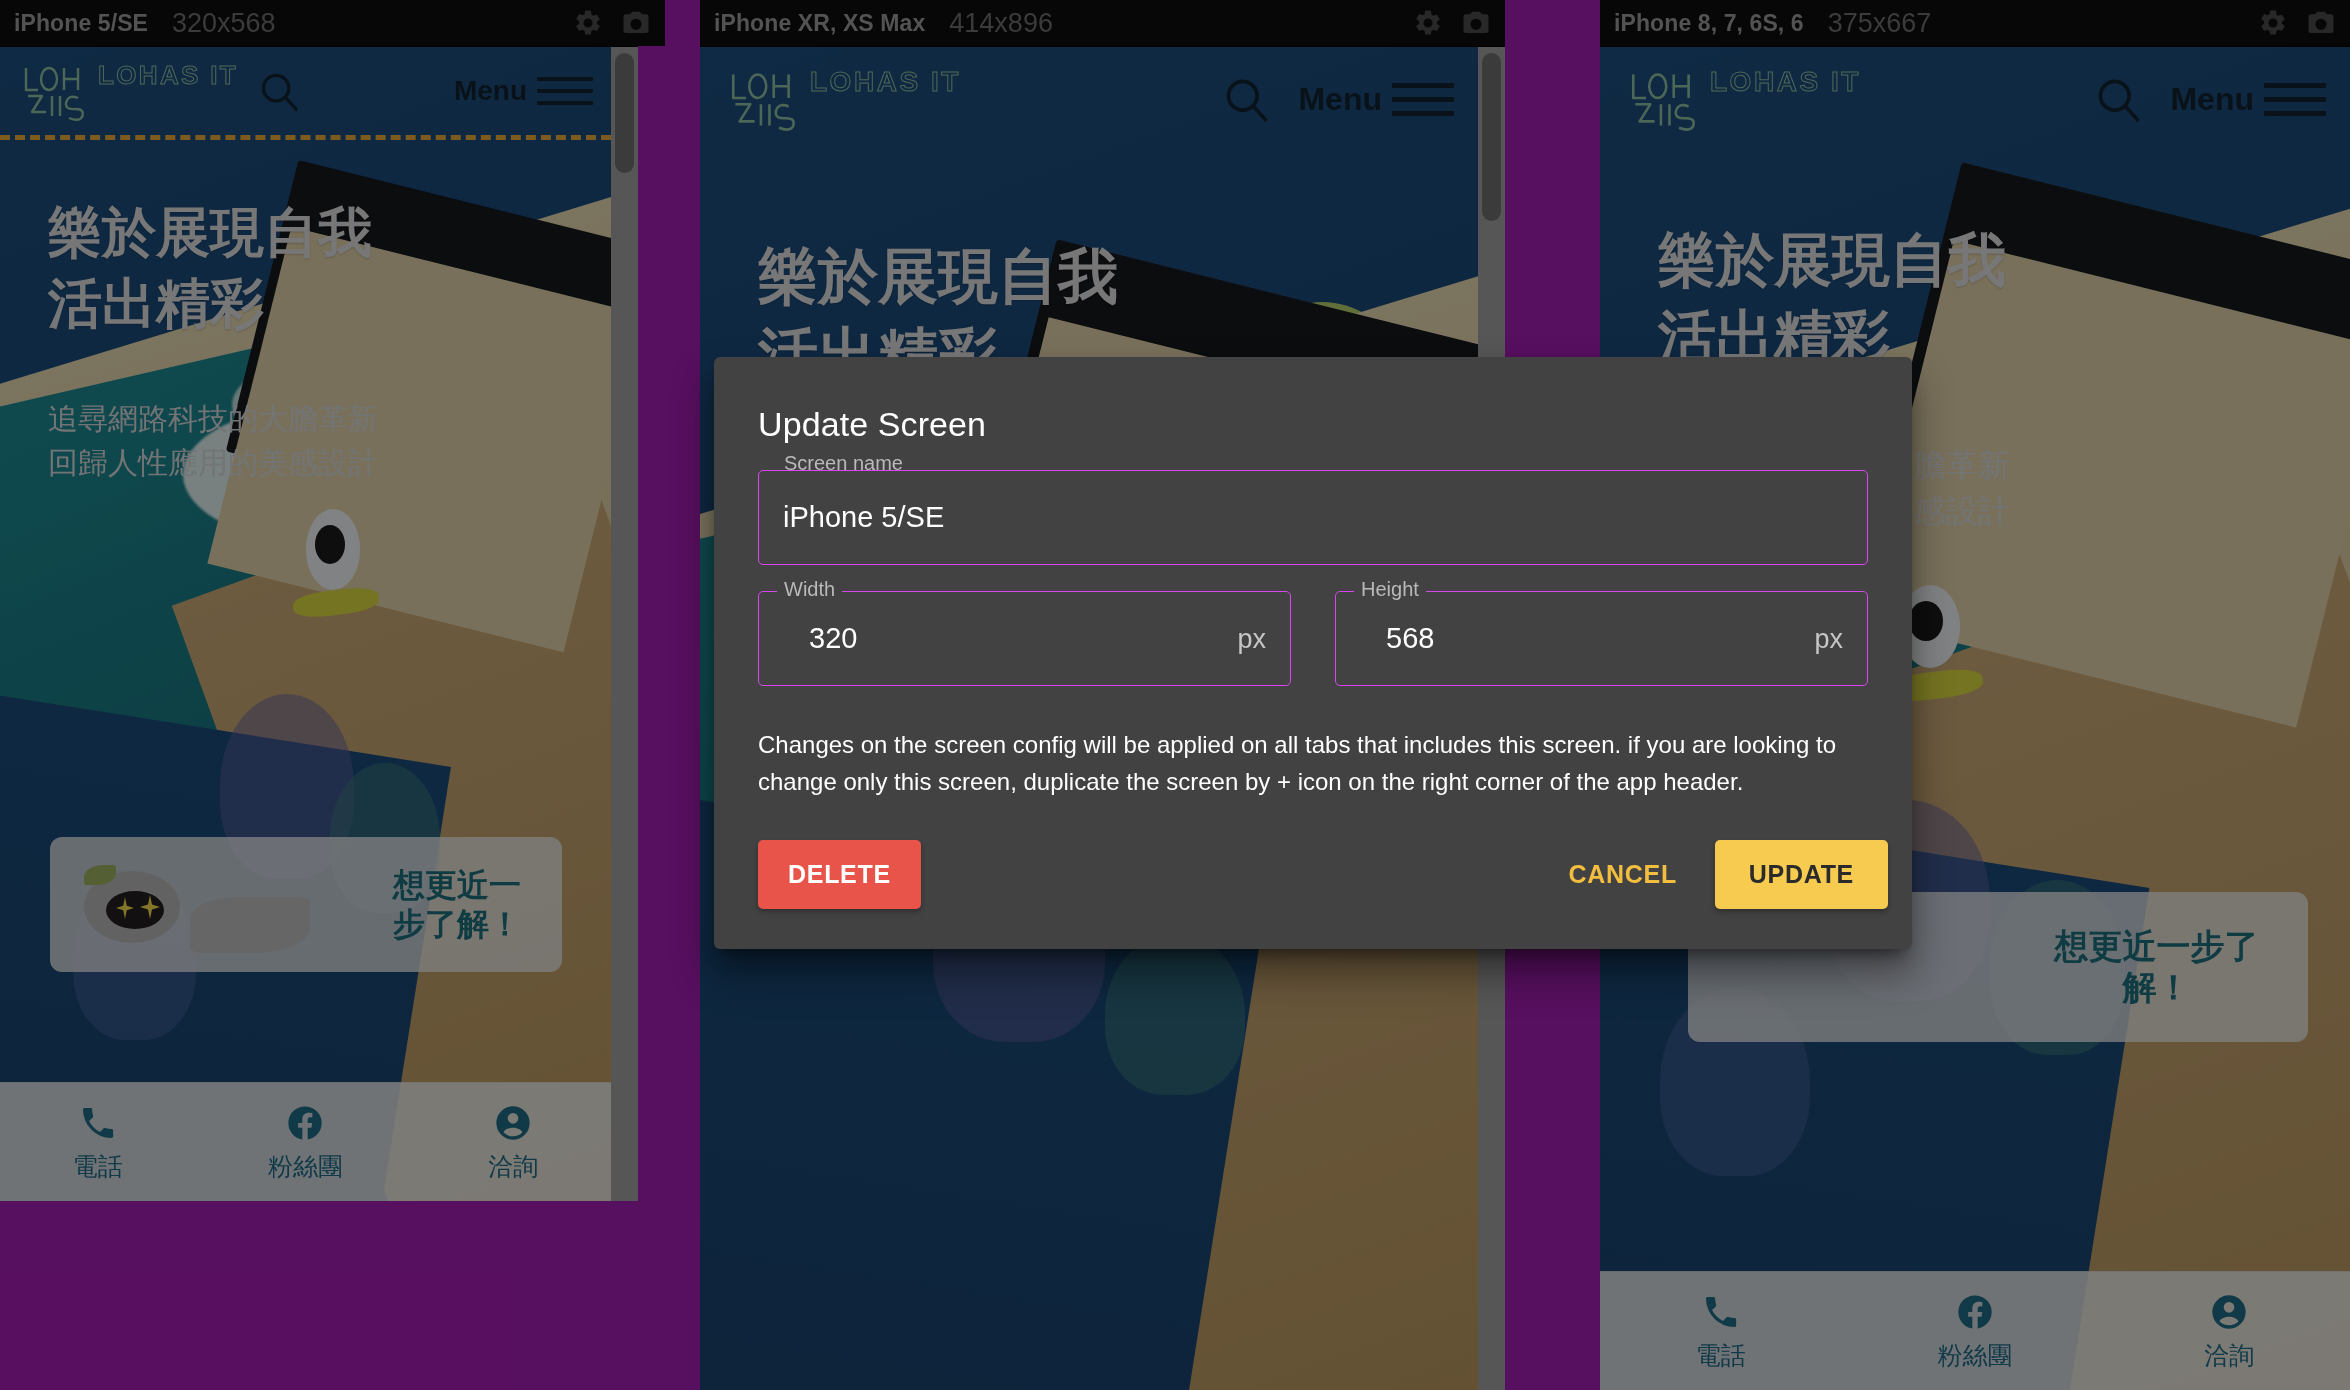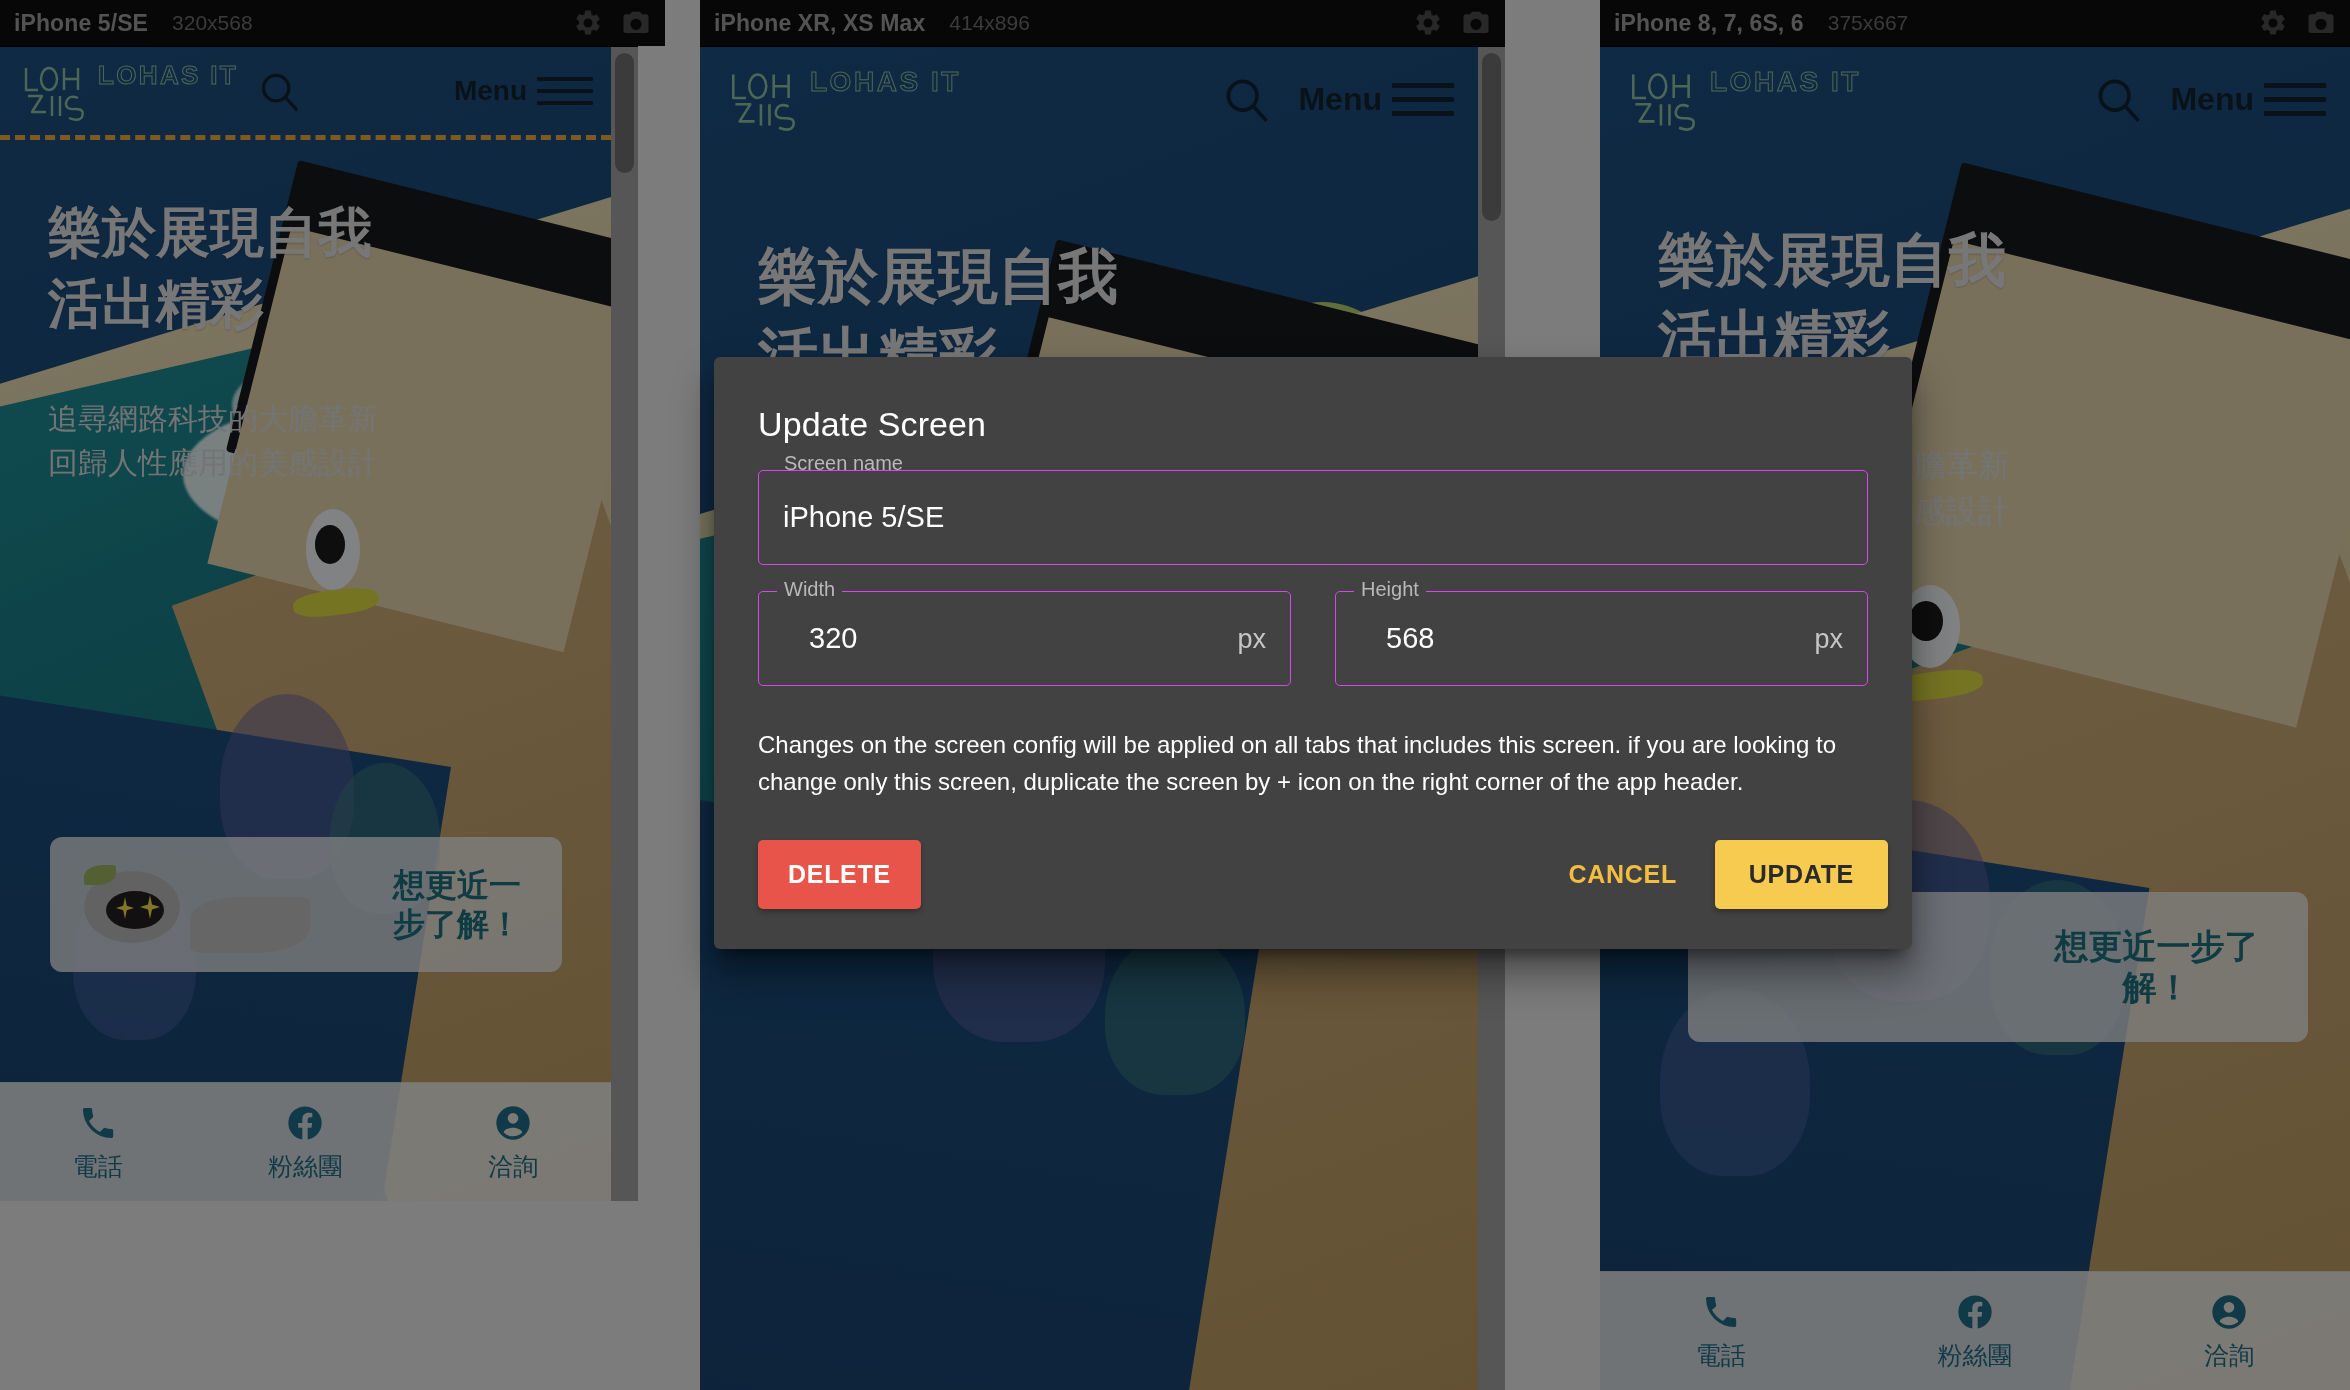--- a/index.html
+++ b/index.html
@@ -3,30 +3,30 @@
 <meta charset="utf-8">
 <style>
   * { box-sizing: border-box; margin: 0; padding: 0; }
   html, body {
     width: 2350px; height: 1390px;
     background: #000000;
     font-family: "Liberation Sans", "DejaVu Sans", sans-serif;
     overflow: hidden;
   }
 
-  #root { position: relative; width: 2350px; height: 1390px; background: #e5e5e5; }
+  #root { position: relative; width: 2350px; height: 1390px; background: #a21caf; }
 
   
   .panel { position: absolute; top: 0; }
   .panel-head {
     height: 46px; display: flex; align-items: center;
     background: #0d0d0d; padding-left: 14px; padding-right: 10px;
   }
   .panel-title { font-size: 23px; font-weight: 700; color: #9a9a9a; letter-spacing: .1px; white-space: nowrap; }
-  .panel-dims { font-size: 21px; color: #6d6d6d; margin-left: 24px; white-space: nowrap; }
+  .panel-dims { font-size: 27px; color: #6d6d6d; margin-left: 24px; white-space: nowrap; }
   .panel-head-spacer { flex: 1; }
   .head-icon { width: 38px; height: 38px; display: flex; align-items: center; justify-content: center; margin-left: 10px; }
   .head-icon svg { fill: #4a4a4a; }
 
   .viewport {
     position: relative; overflow: hidden;
     background: #174471; border-top: 1px solid #000;
   }
 
   

